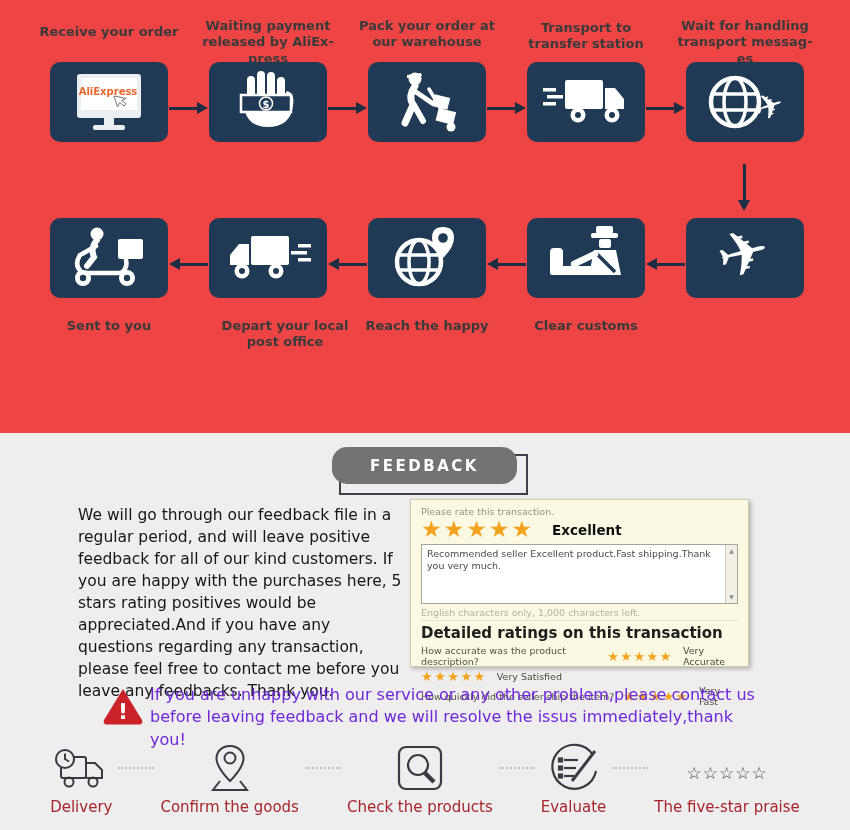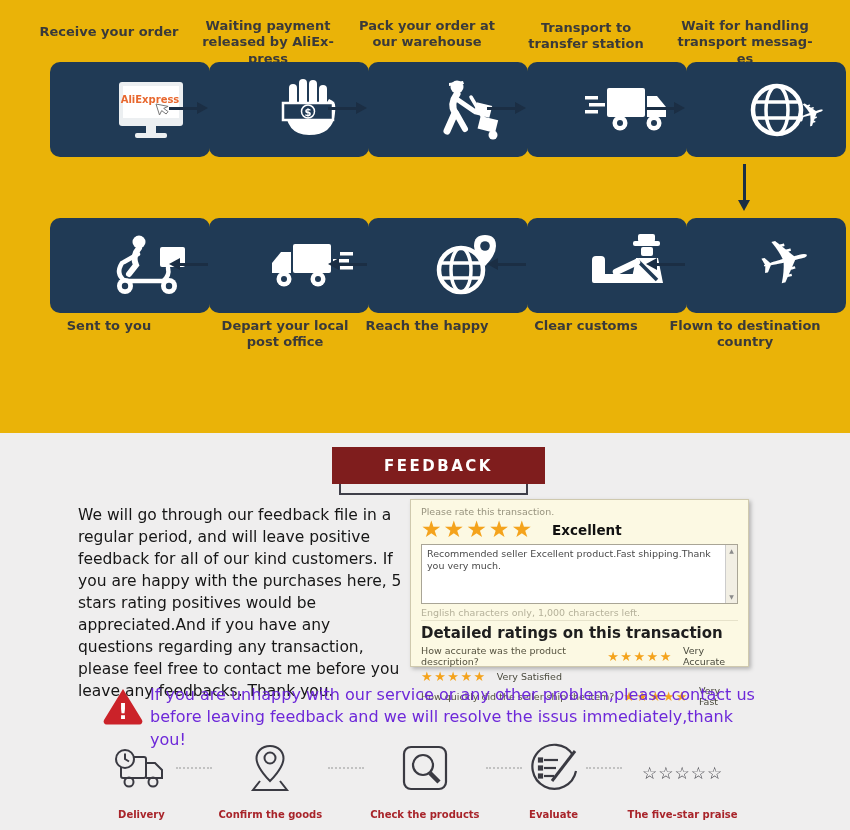--- a/index.html
+++ b/index.html
@@ -1,37 +1,37 @@
 <!DOCTYPE html>
 <html><head>
 <meta charset="utf-8">
 <style>
   html,body{margin:0;padding:0;}
   body{font-family:"DejaVu Sans","Liberation Sans",sans-serif;background:#fff;}
   #stage{position:relative;width:850px;height:830px;overflow:hidden;background:#fff;}
 
   
-  #flow{position:absolute;left:0;top:0;width:850px;height:433px;background:#eab308;}
-  .pbox{position:absolute;width:118px;height:95px;background:#203a55;border-radius:10px;
-        display:flex;align-items:center;justify-content:center;padding-left:42px;}
+  #flow{position:absolute;left:0;top:0;width:850px;height:433px;background:#ef4444;}
+  .pbox{position:absolute;width:118px;height:80px;background:#203a55;border-radius:10px;
+        display:flex;align-items:center;justify-content:center;}
   .plabel{position:absolute;text-align:center;font-size:13px;font-weight:bold;color:#3a3a3a;line-height:1.25;}
   .arrow{position:absolute;display:flex;align-items:center;}
   .shaft{width:28px;height:3px;background:#1b2e44;}
   .tip-r{width:0;height:0;border-left:11px solid #1b2e44;border-top:6px solid transparent;border-bottom:6px solid transparent;}
   .tip-l{width:0;height:0;border-right:11px solid #1b2e44;border-top:6px solid transparent;border-bottom:6px solid transparent;}
   .arrow-d{position:absolute;display:flex;flex-direction:column;align-items:center;}
   .shaft-v{width:3px;height:36px;background:#1b2e44;}
   .tip-d{width:0;height:0;border-top:11px solid #1b2e44;border-left:6px solid transparent;border-right:6px solid transparent;}
 
   
   #fbsec{position:absolute;left:0;top:433px;width:850px;height:397px;background:#efeeee;}
   #banner-shadow{position:absolute;left:339px;top:21px;width:185px;height:37px;border:2px solid #3f3f49;}
-  #banner{position:absolute;left:332px;top:14px;width:213px;height:37px;background:#7f1d1d;
+  #banner{position:absolute;left:332px;top:14px;width:185px;height:37px;background:#737373;
           display:flex;align-items:center;justify-content:center;color:#fff;font-weight:bold;
-          font-size:15px;letter-spacing:2.5px;}
+          font-size:15px;letter-spacing:2.5px;border-radius:15px;}
   #fb-par{position:absolute;left:78px;top:71px;width:330px;font-size:15.5px;line-height:1.42;color:#161616;}
 
   
   #form{position:absolute;left:410px;top:66px;width:339px;height:168px;background:#fcf9e3;
         border:1px solid #cfc9ae;box-shadow:2px 2px 4px rgba(0,0,0,.25);padding:5px 10px;box-sizing:border-box;}
   .prompt{font-size:9.5px;color:#97937e;margin:1px 0 1px;}
   .overall{display:flex;align-items:center;margin:0 0 3px;}
   .big-stars{font-size:23px;color:#f4a31c;letter-spacing:2px;line-height:1;}
   .excellent{font-size:13.5px;font-weight:bold;margin-left:18px;color:#111;}
   .comment-box{position:relative;background:#fff;border:1px solid #a9a596;height:52px;
@@ -47,21 +47,21 @@
   .rating-label{margin-left:10px;color:#4a4a3d;}
 
   
   #warn-tri{position:absolute;left:102px;top:253px;}
   #warn-text{position:absolute;left:150px;top:251px;width:615px;font-size:16px;line-height:1.4;color:#6d28d9;}
 
   
   #footer-steps{position:absolute;left:0;top:308px;width:850px;display:flex;justify-content:center;align-items:flex-start;}
   .fstep{display:flex;flex-direction:column;align-items:center;}
   .ficon{height:52px;display:flex;align-items:flex-end;justify-content:center;}
-  .flabel{margin-top:16px;font-size:10px;font-weight:bold;color:#a8242a;white-space:nowrap;}
+  .flabel{margin-top:5px;font-size:15px;font-weight:normal;color:#a8242a;white-space:nowrap;}
   .fsep{width:36px;border-top:2px dotted #c2c2c2;margin:26px 6px 0 6px;}
   .outline-stars{font-size:17px;color:#3f3f46;letter-spacing:1px;margin-bottom:10px;}
 
   svg{display:block;}
 </style>
 </head>
 <body>
 
 <div id="stage">
 
@@ -251,21 +251,20 @@
       </div>
     <div class="arrow" style="left:646px;top:258px">
         <span class="tip-l"></span>
         <span class="shaft"></span>
       </div>
 
     <div class="plabel" style="left:34px;top:318px;width:150px">Sent to you</div>
     <div class="plabel" style="left:210px;top:318px;width:150px">Depart your local post office</div>
     <div class="plabel" style="left:347px;top:318px;width:160px">Reach the happy</div>
     <div class="plabel" style="left:506px;top:318px;width:160px">Clear customs</div>
-    <div class="plabel" style="left:665px;top:318px;width:160px">Flown to destination country</div>
   </div>
 
   <div id="fbsec">
 
     <div id="banner-shadow"></div>
     <div id="banner">FEEDBACK</div>
 
     <div id="fb-par">We will go through our feedback file in a regular period, and will leave positive feedback for all of our kind customers. If you are happy with the purchases here, 5 stars rating positives would be appreciated.And if you have any questions regarding any transaction, please feel free to contact me before you leave any feedbacks. Thank you.</div>
 
     <div id="form">

